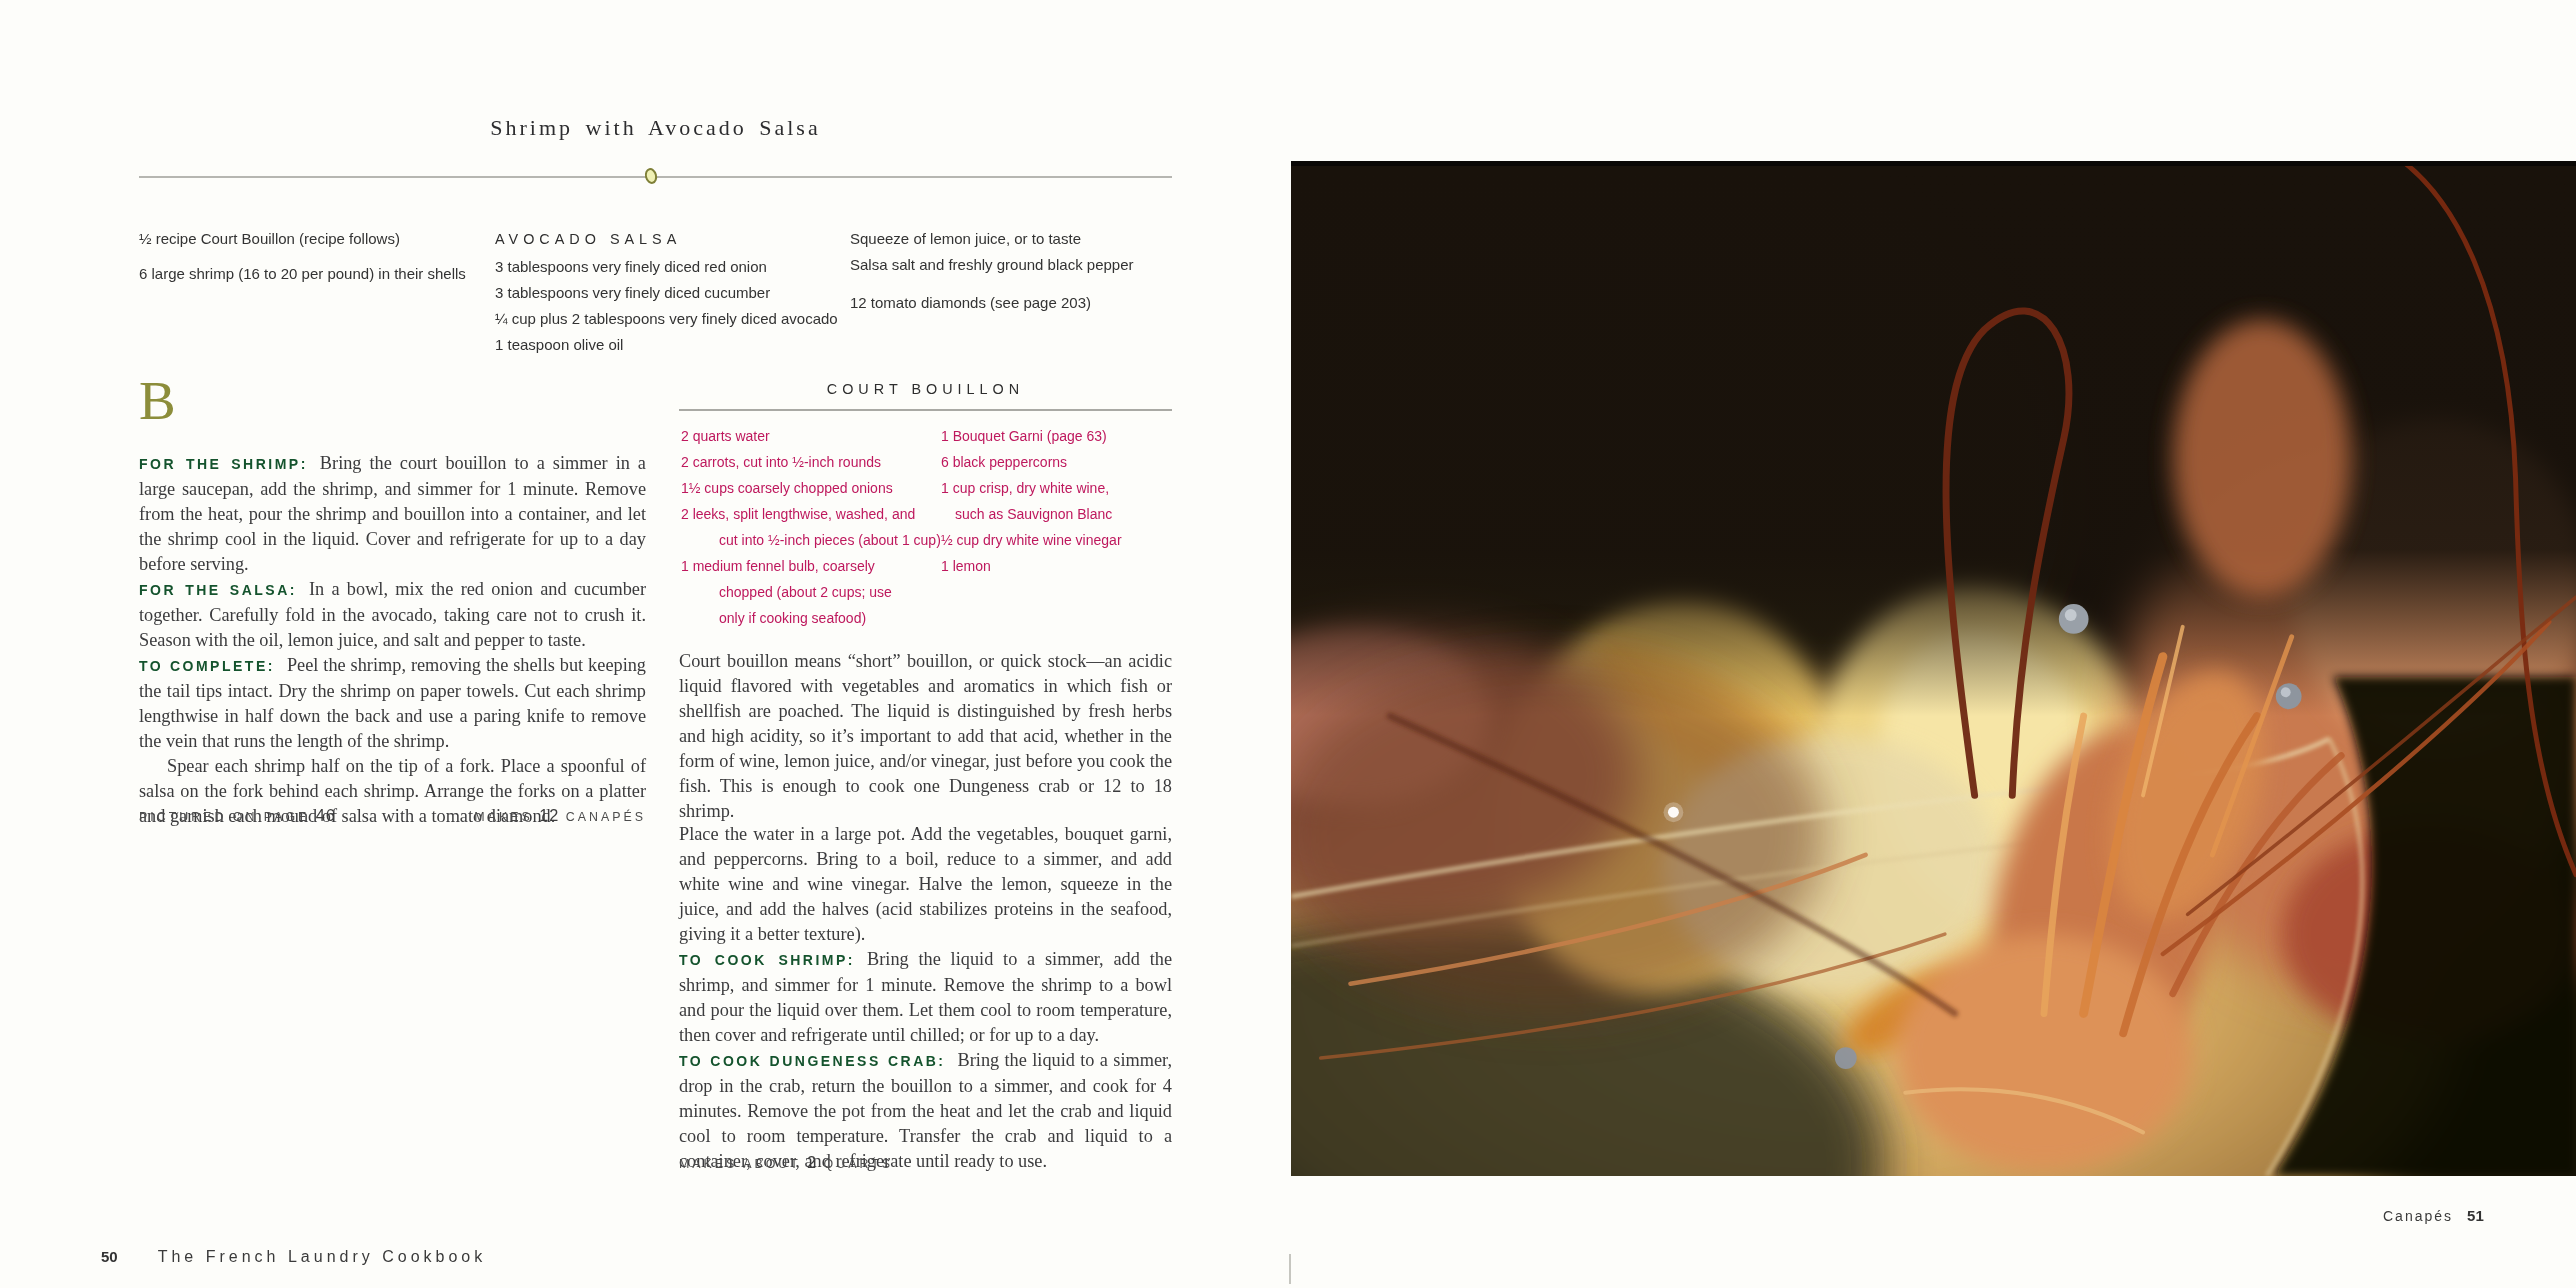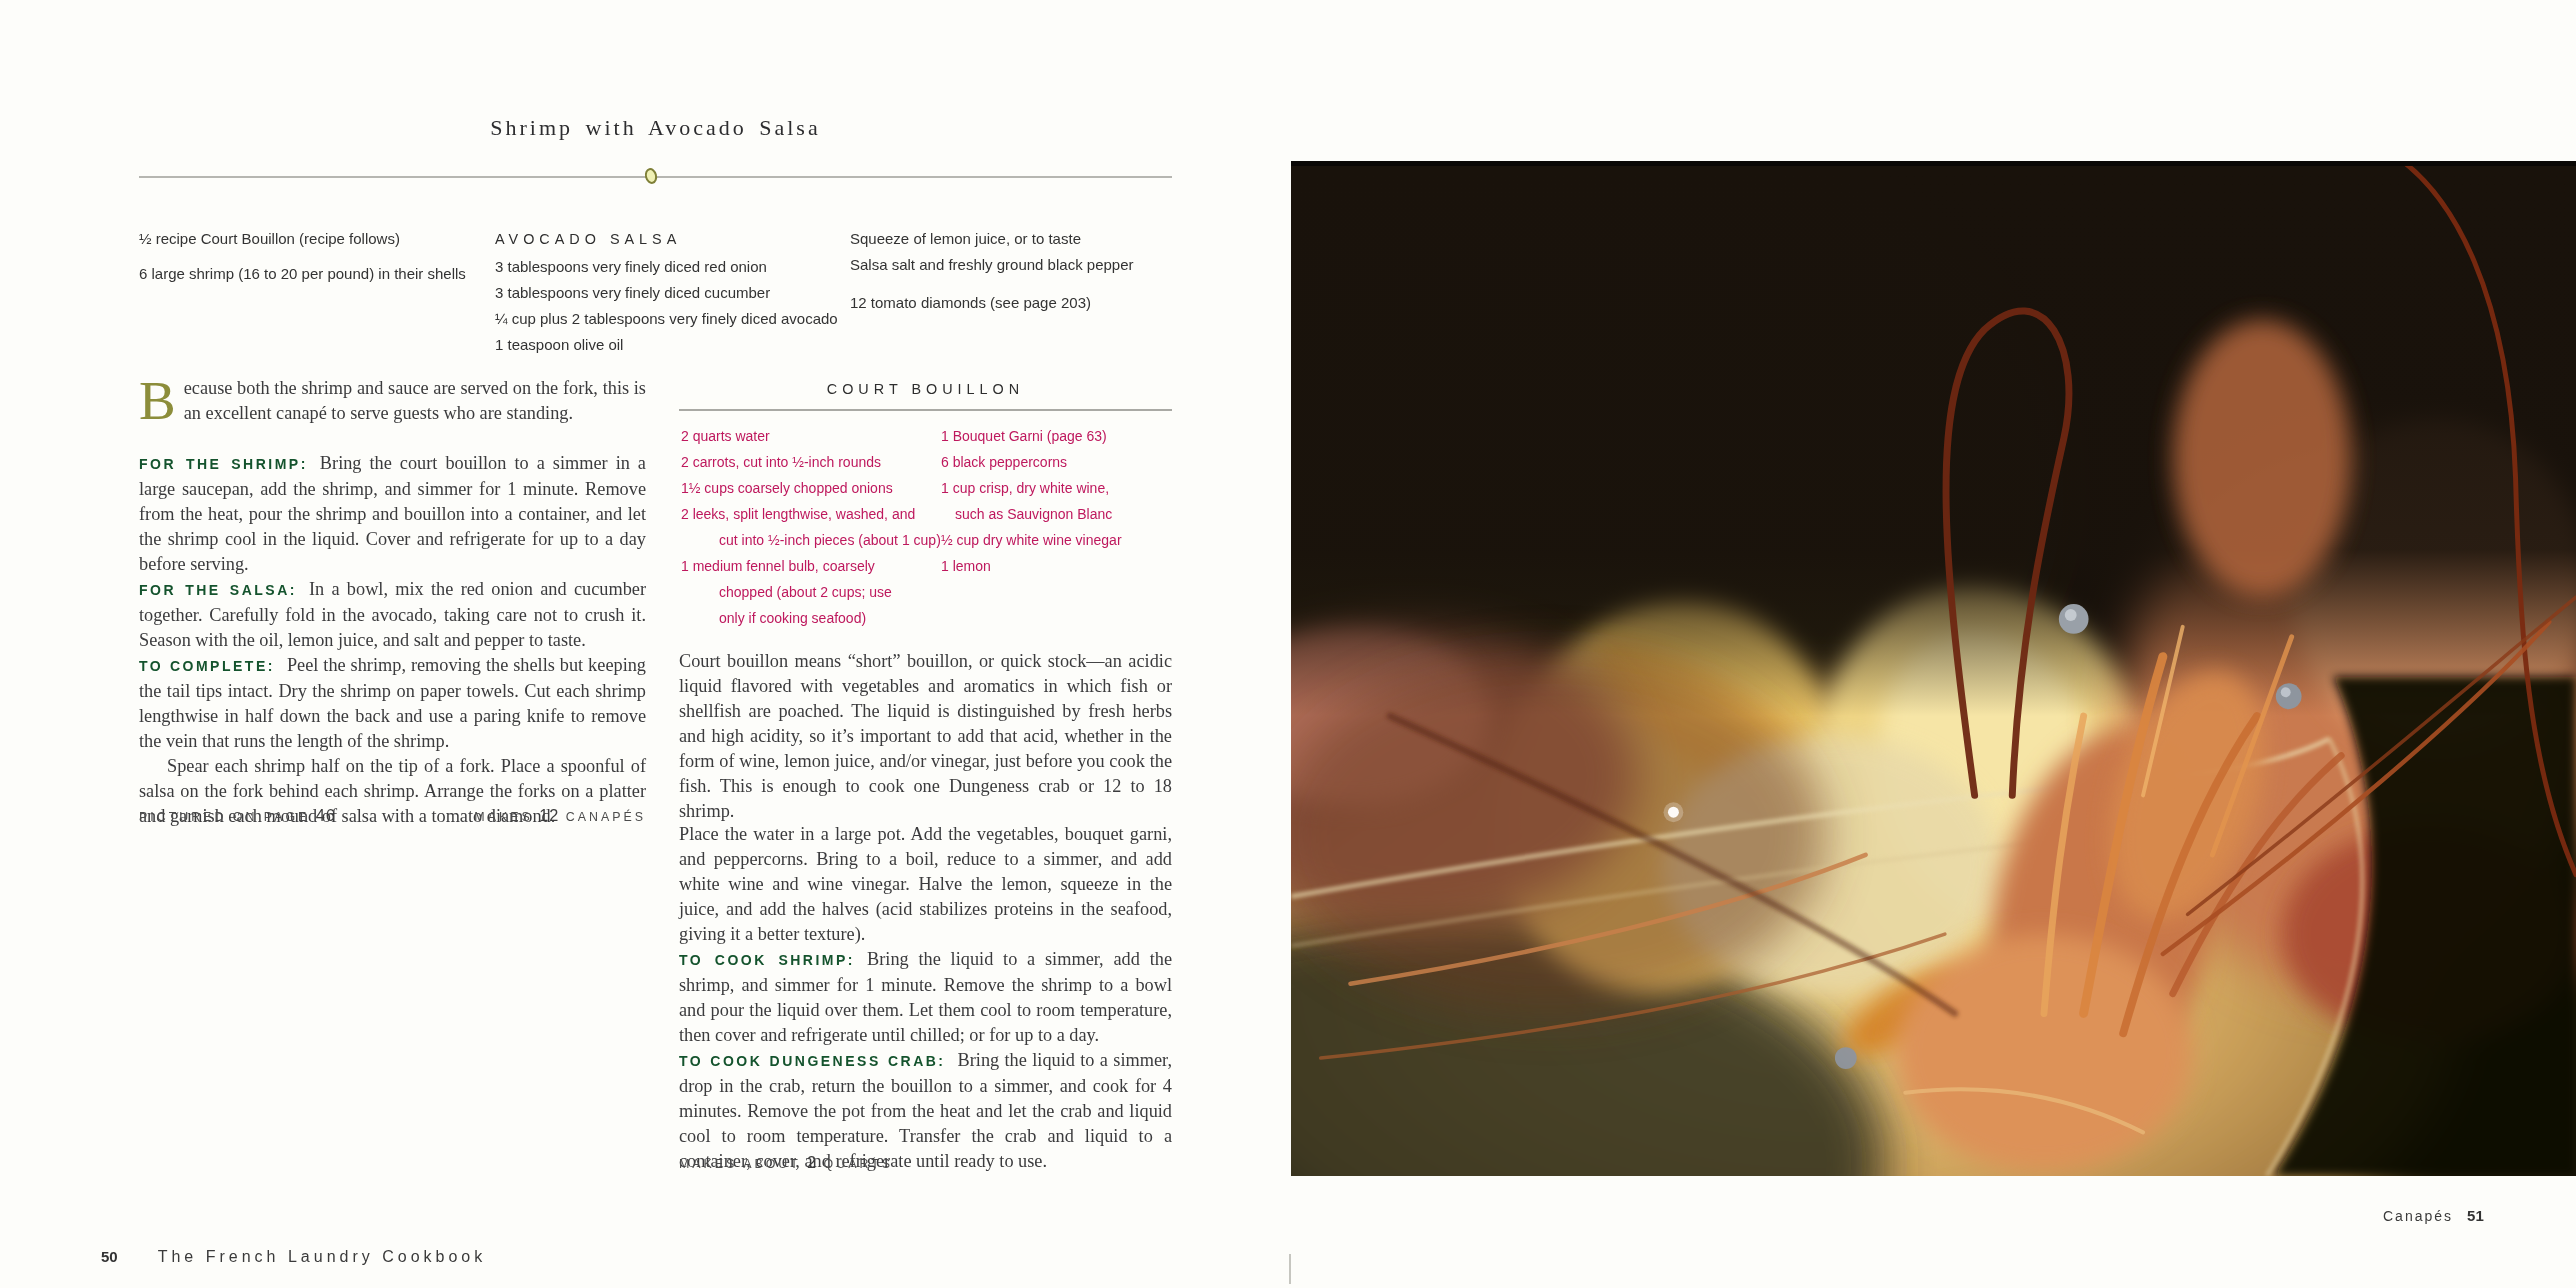--- a/index.html
+++ b/index.html
@@ -107,21 +107,21 @@
   </div>
 </div>
 
 <div class="abs ing" style="left:850px; top:226px; width:327px;">
   <div>Squeeze of lemon juice, or to taste</div>
   <div>Salsa salt and freshly ground black pepper</div>
   <div style="margin-top:12px;">12 tomato diamonds (see page 203)</div>
 </div>
 
 <div class="abs bodycol" id="left-intro">
-  <p><span class="dropcap">B</span><span>ecause both the shrimp and sauce are served on the fork, this is an excellent canapé to serve guests who are standing.</span></p>
+  <p><span class="dropcap">B</span></p>
 </div>
 
 <div class="abs bodycol" id="left-steps">
   <p><span class="lead">FOR THE SHRIMP:</span><span>Bring the court bouillon to a simmer in a large saucepan, add the shrimp, and simmer for 1 minute. Remove from the heat, pour the shrimp and bouillon into a container, and let the shrimp cool in the liquid. Cover and refrigerate for up to a day before serving.</span></p>
   <p><span class="lead">FOR THE SALSA:</span><span>In a bowl, mix the red onion and cucumber together. Carefully fold in the avocado, taking care not to crush it. Season with the oil, lemon juice, and salt and pepper to taste.</span></p>
   <p><span class="lead">TO COMPLETE:</span><span>Peel the shrimp, removing the shells but keeping the tail tips intact. Dry the shrimp on paper towels. Cut each shrimp lengthwise in half down the back and use a paring knife to remove the vein that runs the length of the shrimp.</span></p>
   <p class="indent">Spear each shrimp half on the tip of a fork. Place a spoonful of salsa on the fork behind each shrimp. Arrange the forks on a platter and garnish each mound of salsa with a tomato diamond.</p>
 </div>
 
 <div class="abs" id="left-notes">

